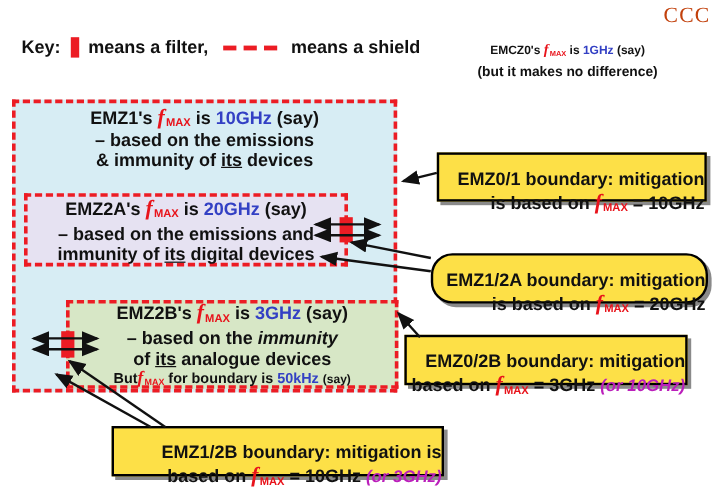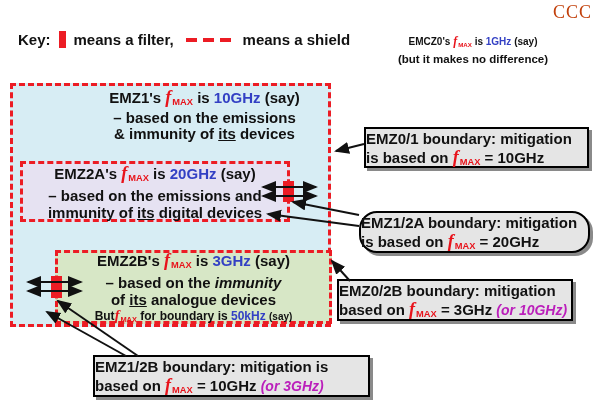--- a/index.html
+++ b/index.html
@@ -18,34 +18,34 @@
   
   .keyrow{position:absolute;left:18px;top:31px;display:flex;align-items:center;gap:8px;}
   .kbar{display:inline-block;width:7px;height:17px;background:#ec1c24;}
   .kdashes{display:inline-flex;gap:6px;align-items:center;margin:0 4px;}
   .kdashes i{display:block;width:11px;height:4px;background:#ec1c24;}
   
   .zone{border:3px dashed #ec1c24;}
   .zone1{left:10px;top:83px;width:321px;height:244px;background:#d7edf4;}
   .zone2a{left:20px;top:161px;width:270px;height:61px;background:#e6e2f2;}
   .zone2b{left:55px;top:250px;width:277px;height:74px;background:#d7e7c6;}
-  .ztext{line-height:16px;margin-left:34px;}
+  .ztext{line-height:16px;}
   .z2text{line-height:17px;}
   .small-line{font-size:12px;line-height:15px;font-weight:bold;}
   .tiny{font-size:10px;}
   
   .fmax .fi{font-family:"Liberation Serif",serif;font-style:italic;font-weight:bold;
             color:#e8131b;font-size:1.2em;}
   .fmax .fs{color:#e8131b;font-size:0.62em;font-weight:bold;vertical-align:-0.25em;
             margin-left:1px;}
   
   .fbar{background:#ec1c24;}
   
-  .callout{background:#e5e5e5;border:2px solid #000;box-shadow:3px 3px 0 #8a8a8a;
-           text-align:left;line-height:19px;padding-top:0;}
+  .callout{background:#fde047;border:2px solid #000;box-shadow:3px 3px 0 #8a8a8a;
+           text-align:right;line-height:19px;padding-top:11px;}
   .emcz0{line-height:16px;}
   .emcz0 .l2{font-size:11.5px;font-weight:bold;line-height:13px;}
   svg.overlay{position:absolute;left:0;top:0;pointer-events:none;}
 </style>
 </head>
 <body>
 
 <div class="canvas">
 
   <div class="watermark">CCC</div>

